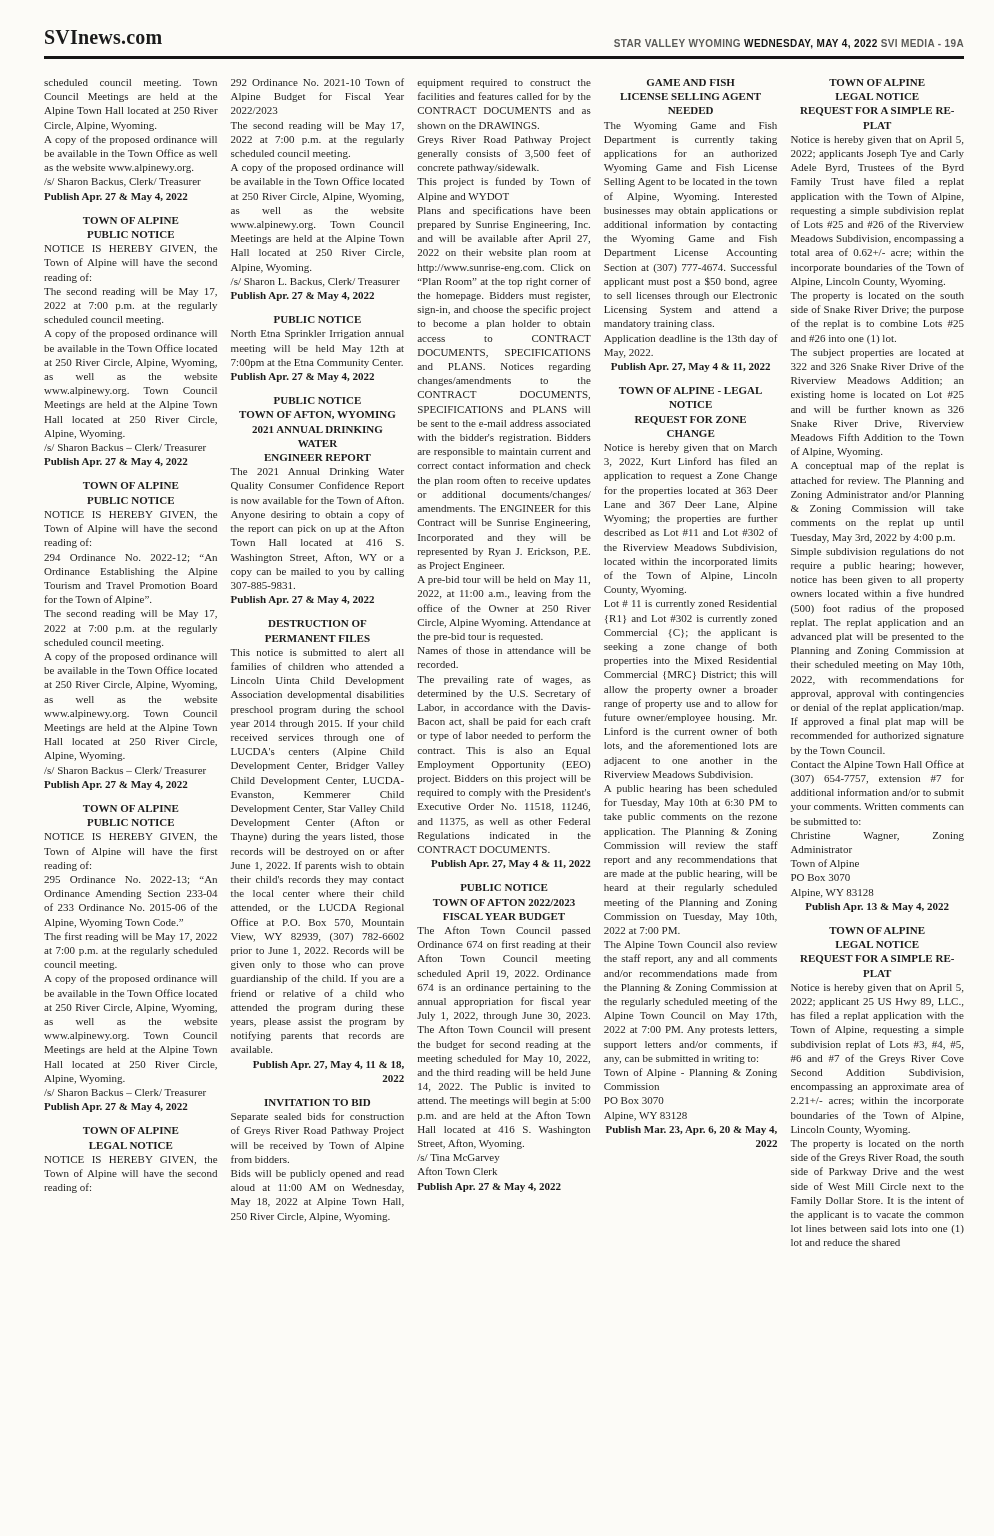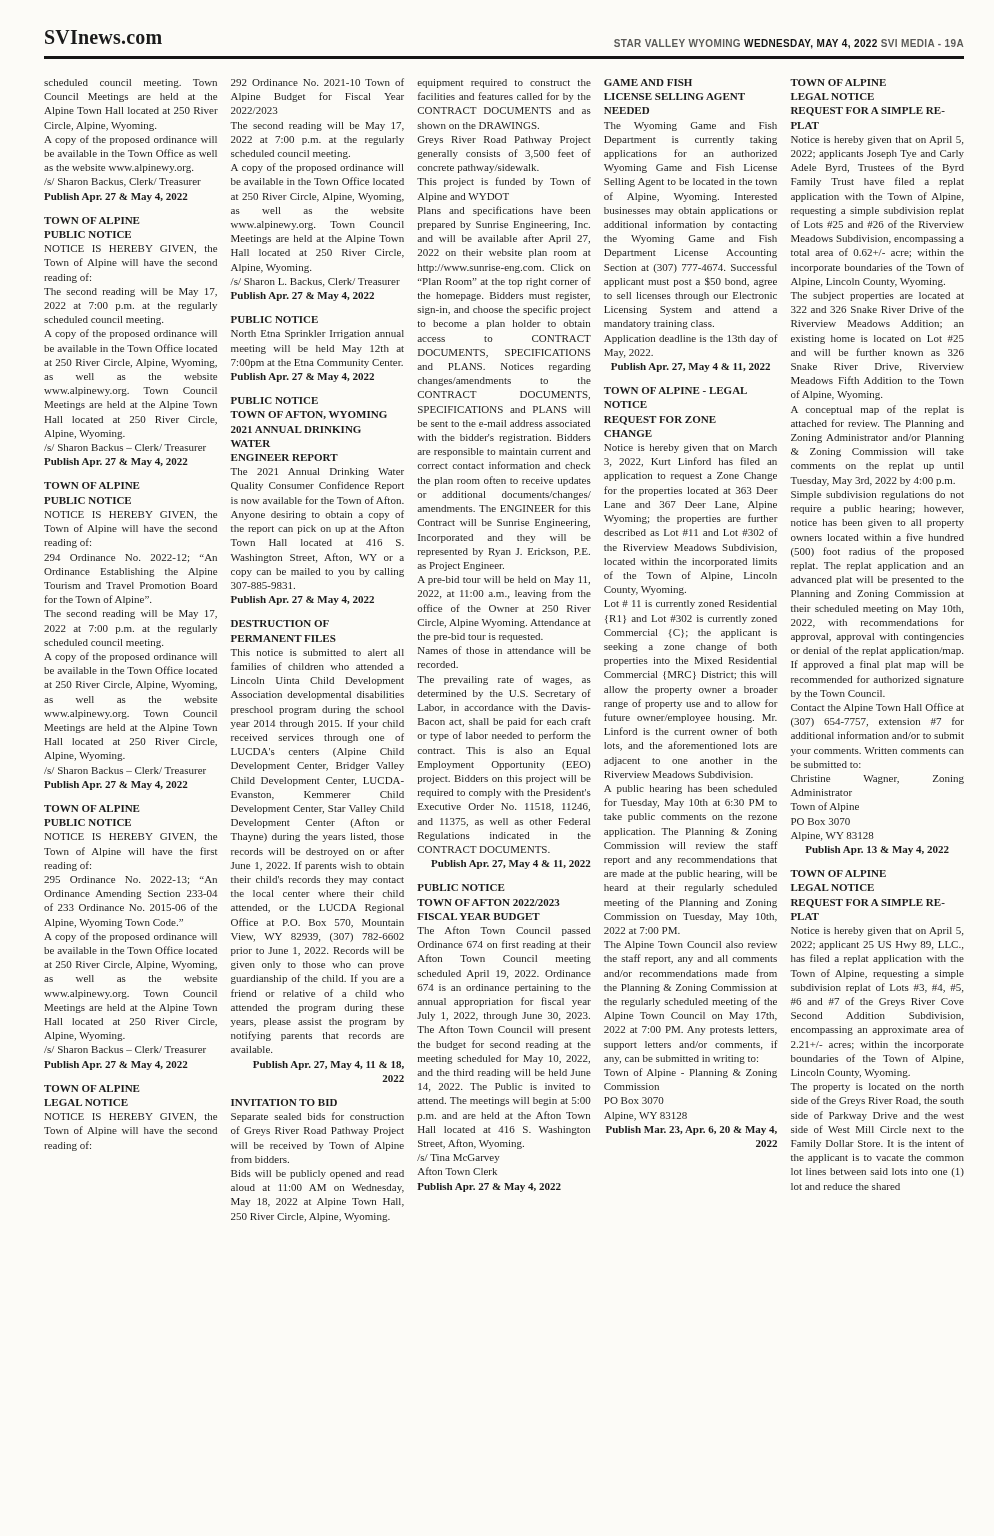--- a/index.html
+++ b/index.html
@@ -10,21 +10,21 @@
   .masthead{display:flex;justify-content:space-between;align-items:flex-end;}
   .site{font-size:20px;font-weight:700;letter-spacing:.2px;}
   .mast-right{font-family:"Liberation Sans","DejaVu Sans",sans-serif;font-size:10px;
     font-weight:700;color:#5b5b58;letter-spacing:.35px;}
   .mast-right .date{color:#151515;}
   .rule{height:3px;background:#151515;margin:7px 0 16px;}
   .cols{display:flex;gap:13px;flex:1;overflow:hidden;}
   .col{flex:1;font-size:11px;line-height:14.2px;text-align:justify;text-justify:inter-word;
     hyphens:auto;font-family:Liberation Serif, serif;-webkit-hyphens:auto;}
   .block + .block{margin-top:10px;}
-  .h{font-weight:700;}
+  .h{text-align:center;font-weight:700;}
   .p{margin:0;}
   .pub{font-weight:700;}
   .pub-c{font-weight:700;text-align:center;}
   .pub-r{font-weight:700;text-align:right;}
 </style>
 </head>
 <body>
 
 <div class="page">
   <header class="masthead">
@@ -61,20 +61,21 @@
           <div class="p">The second reading will be May 17, 2022 at 7:00 p.m. at the regularly scheduled council meeting.</div>
           <div class="p">A copy of the proposed ordinance will be available in the Town Office located at 250 River Circle, Alpine, Wyoming, as well as the website www.alpinewy.org. Town Council Meetings are held at the Alpine Town Hall located at 250 River Circle, Alpine, Wyoming.</div>
           <div class="p">/s/ Sharon Backus – Clerk/ Treasurer</div>
           <div class="p pub">Publish Apr. 27 &amp; May 4, 2022</div>
         </section>
         <section class="block">
           <div class="h">TOWN OF ALPINE</div>
           <div class="h">PUBLIC NOTICE</div>
           <div class="p">NOTICE IS HEREBY GIVEN, the Town of Alpine will have the first reading of:</div>
           <div class="p">295 Ordinance No. 2022-13; “An Ordinance Amending Section 233-04 of 233 Ordinance No. 2015-06 of the Alpine, Wyoming Town Code.”</div>
+          <div class="p">The first reading will be May 17, 2022 at 7:00 p.m. at the regularly scheduled council meeting.</div>
           <div class="p">A copy of the proposed ordinance will be available in the Town Office located at 250 River Circle, Alpine, Wyoming, as well as the website www.alpinewy.org. Town Council Meetings are held at the Alpine Town Hall located at 250 River Circle, Alpine, Wyoming.</div>
           <div class="p">/s/ Sharon Backus – Clerk/ Treasurer</div>
           <div class="p pub">Publish Apr. 27 &amp; May 4, 2022</div>
         </section>
         <section class="block">
           <div class="h">TOWN OF ALPINE</div>
           <div class="h">LEGAL NOTICE</div>
           <div class="p">NOTICE IS HEREBY GIVEN, the Town of Alpine will have the second reading of:</div>
         </section>
       </div>
@@ -157,20 +158,21 @@
           <div class="p pub-r">Publish Mar. 23, Apr. 6, 20 &amp; May 4, 2022</div>
         </section>
       </div>
       <div class="col">
         <section class="block">
           <div class="h">TOWN OF ALPINE</div>
           <div class="h">LEGAL NOTICE</div>
           <div class="h">REQUEST FOR A SIMPLE RE-</div>
           <div class="h">PLAT</div>
           <div class="p">Notice is hereby given that on April 5, 2022; applicants Joseph Tye and Carly Adele Byrd, Trustees of the Byrd Family Trust have filed a replat application with the Town of Alpine, requesting a simple subdivision replat of Lots #25 and #26 of the Riverview Meadows Subdivision, encompassing a total area of 0.62+/- acre; within the incorporate boundaries of the Town of Alpine, Lincoln County, Wyoming.</div>
+          <div class="p">The property is located on the south side of Snake River Drive; the purpose of the replat is to combine Lots #25 and #26 into one (1) lot.</div>
           <div class="p">The subject properties are located at 322 and 326 Snake River Drive of the Riverview Meadows Addition; an existing home is located on Lot #25 and will be further known as 326 Snake River Drive, Riverview Meadows Fifth Addition to the Town of Alpine, Wyoming.</div>
           <div class="p">A conceptual map of the replat is attached for review. The Planning and Zoning Administrator and/or Planning &amp; Zoning Commission will take comments on the replat up until Tuesday, May 3rd, 2022 by 4:00 p.m.</div>
           <div class="p">Simple subdivision regulations do not require a public hearing; however, notice has been given to all property owners located within a five hundred (500) foot radius of the proposed replat. The replat application and an advanced plat will be presented to the Planning and Zoning Commission at their scheduled meeting on May 10th, 2022, with recommendations for approval, approval with contingencies or denial of the replat application/map. If approved a final plat map will be recommended for authorized signature by the Town Council.</div>
           <div class="p">Contact the Alpine Town Hall Office at (307) 654-7757, extension #7 for additional information and/or to submit your comments. Written comments can be submitted to:</div>
           <div class="p">Christine Wagner, Zoning Administrator</div>
           <div class="p">Town of Alpine</div>
           <div class="p">PO Box 3070</div>
           <div class="p">Alpine, WY 83128</div>
           <div class="p pub-c">Publish Apr. 13 &amp; May 4, 2022</div>
         </section>

